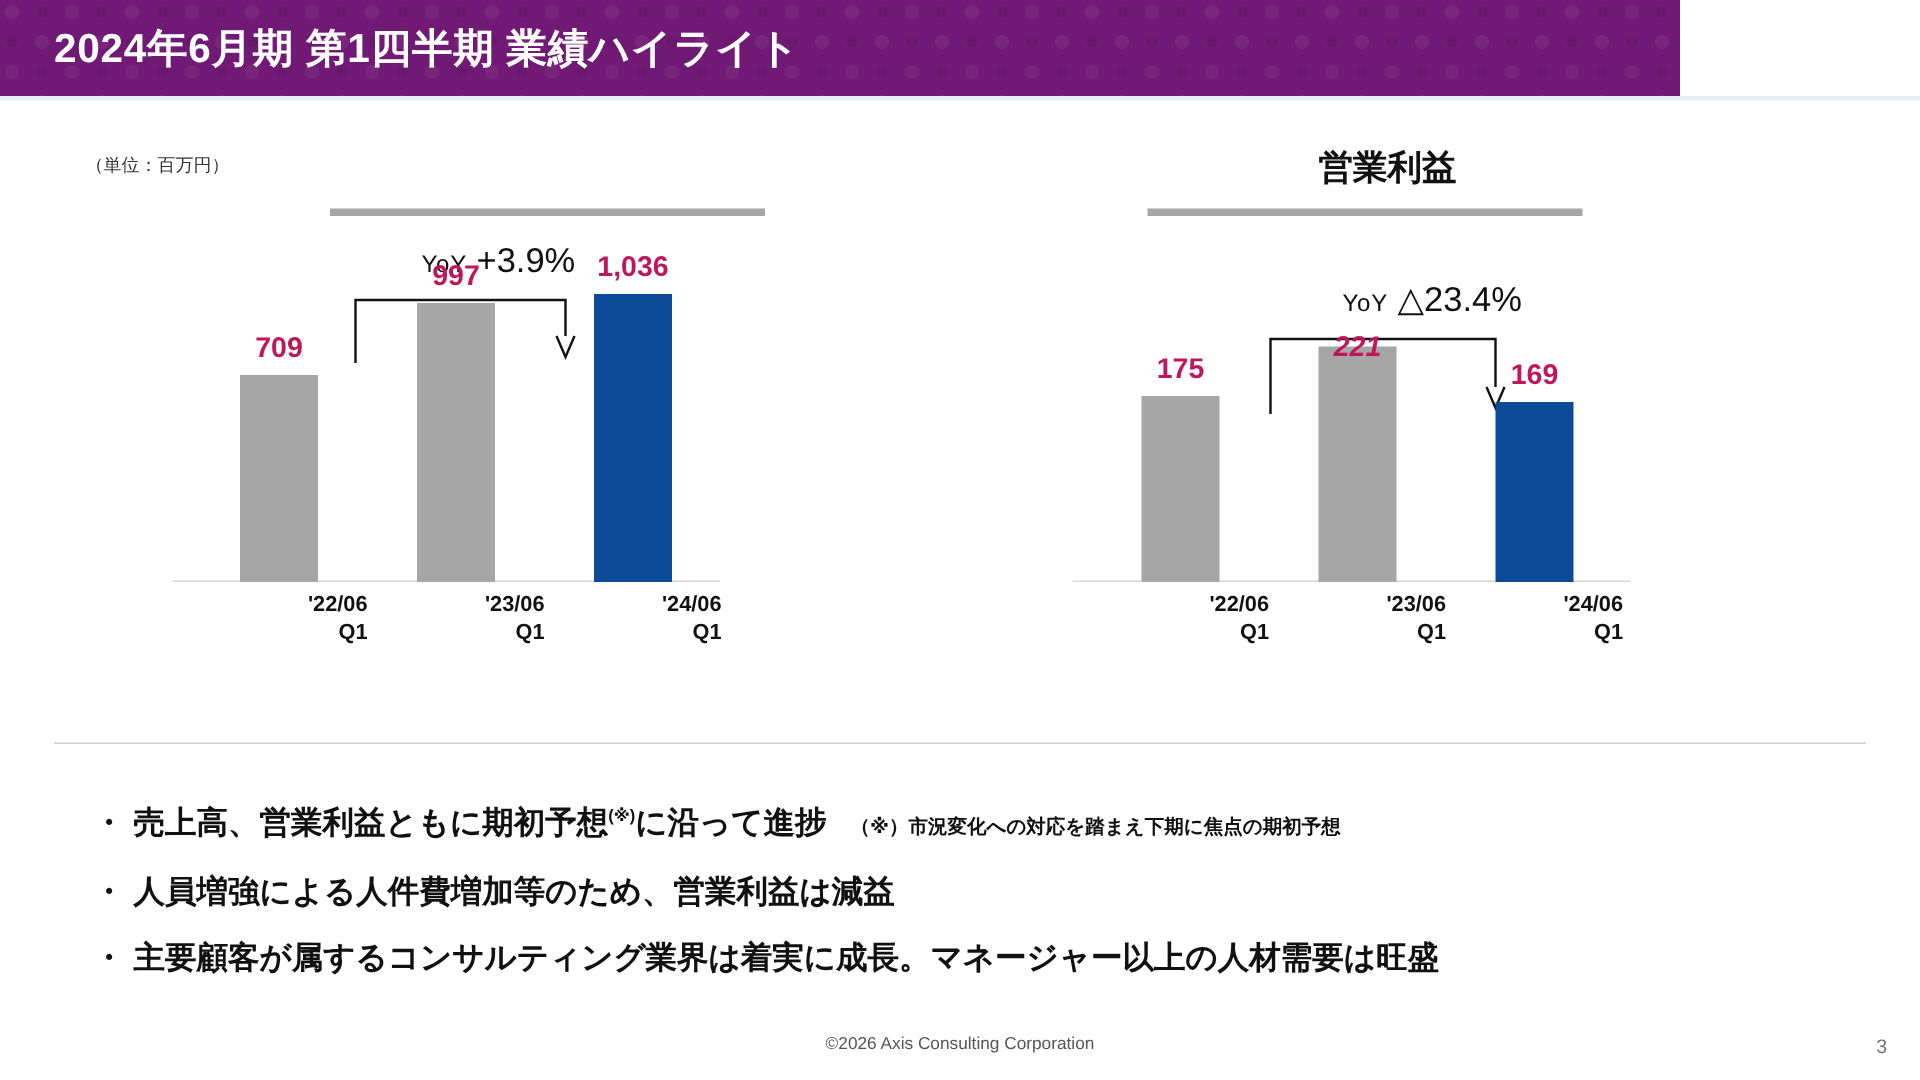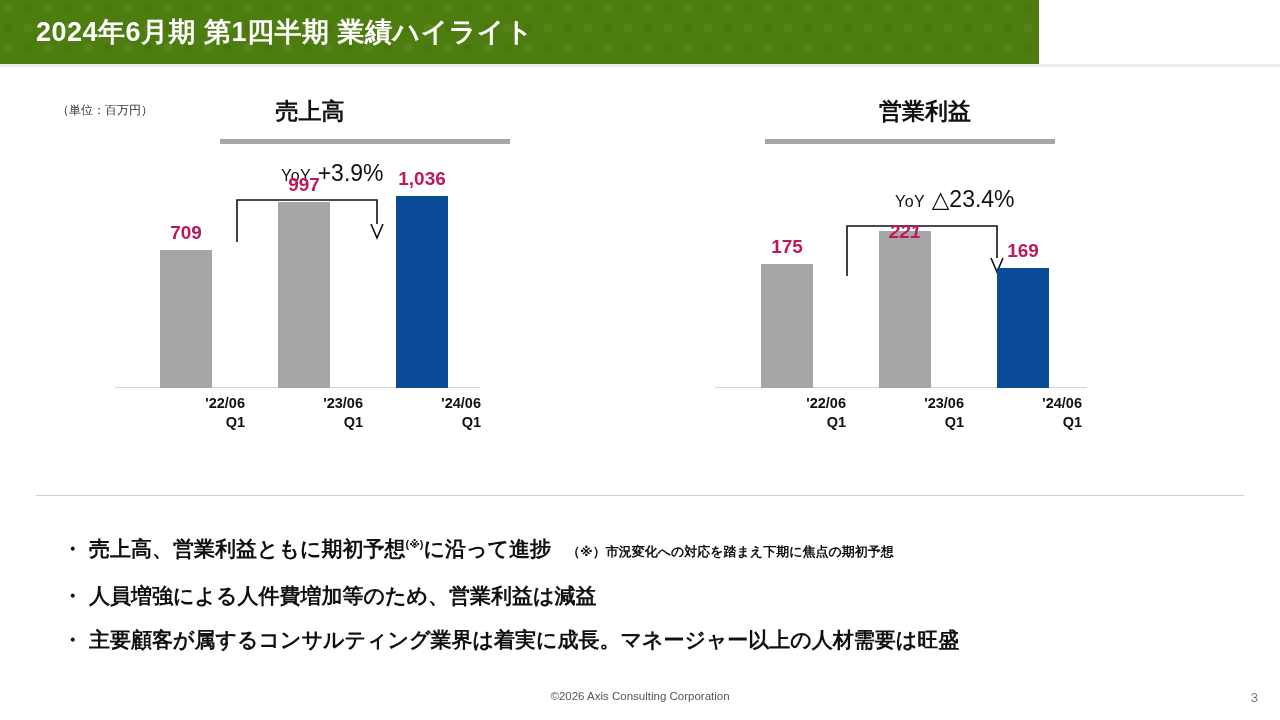--- a/index.html
+++ b/index.html
@@ -19,23 +19,23 @@
     width: 1280px;
     height: 720px;
     background: #ffffff;
   }
 
   
   .header {
     position: absolute;
     left: 0;
     top: 0;
-    width: 1039px;
+    width: 1120px;
     height: 64px;
-    background-color: #4d7c0f;
+    background-color: #701a75;
     overflow: hidden;
   }
   .header-pattern {
     position: absolute;
     inset: 0;
     opacity: 0.55;
     background-image:
       radial-gradient(circle at 8px 8px, rgba(255,255,255,0.10) 4.5px, transparent 5px),
       radial-gradient(circle at 28px 28px, rgba(255,255,255,0.10) 4.5px, transparent 5px),
       radial-gradient(circle at 28px 8px, rgba(0,0,0,0.10) 3.5px, transparent 4px),
@@ -237,21 +237,20 @@
 
   <div class="header">
     <div class="header-pattern"></div>
     <div class="header-title">2024年6月期 第1四半期 業績ハイライト</div>
   </div>
   <div class="header-underline"></div>
 
   <div class="unit-note">（単位：百万円）</div>
 
   <div class="chart chart-left">
-    <div class="chart-title">売上高</div>
     <div class="chart-title-rule"></div>
 
     <div class="plot">
       <div class="axis-line"></div>
 
       <div class="yoy" style="left:206px; top:4px;">
         <span class="yoy-prefix">YoY</span>
         <span>+3.9%</span>
       </div>
       <svg class="yoy-bracket" style="left:160px; top:38px;" width="160" height="50" viewBox="0 0 160 50">

